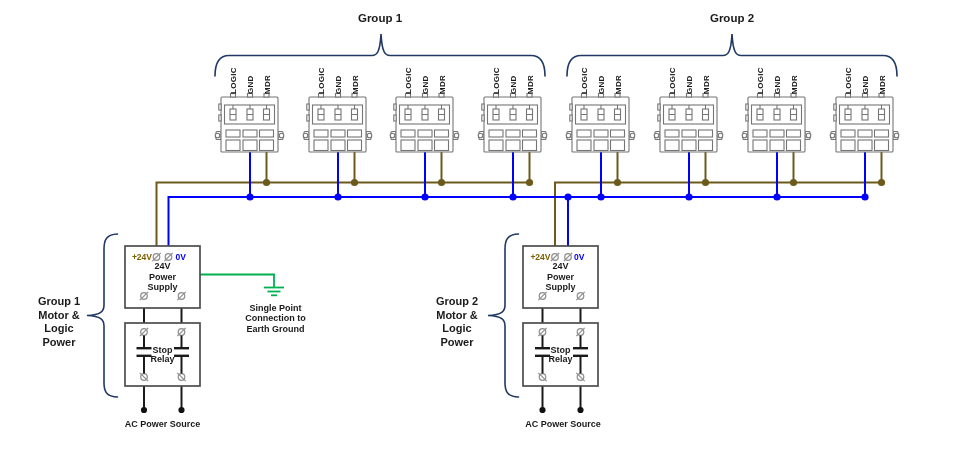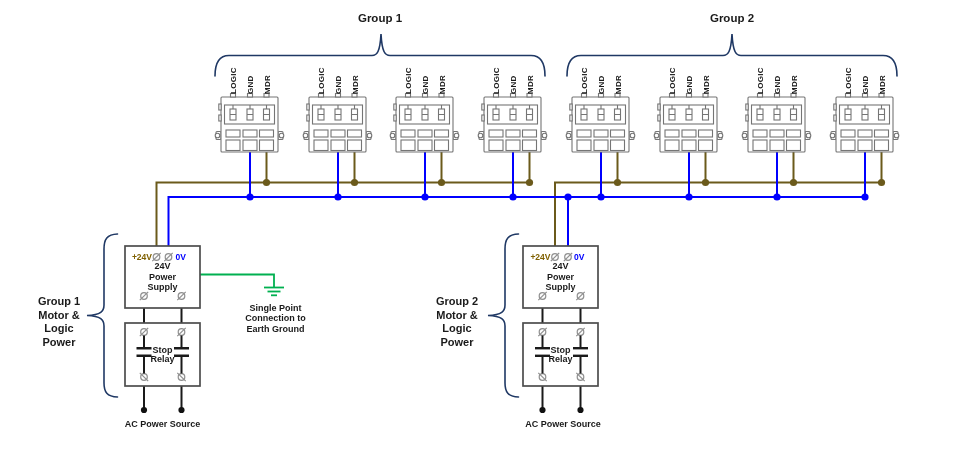--- a/index.html
+++ b/index.html
@@ -1,16 +1,16 @@
 <!DOCTYPE html>
 <html style="--blue: #0000ff; --brown: #6b5a1b; --brown_text: #7f6000; --green: #00b050; --navy: #1f3864; --box_gray: #4d4d4d; --block_gray: #757575; --screw_gray: #909090;"><head>
 <meta charset="utf-8">
 <style>
   html,body{margin:0;padding:0;background:#ffffff;}
-  .canvas{position:relative;width:960px;height:450px;background:#fff;overflow:hidden;border-radius:6px;}
+  .canvas{position:relative;width:960px;height:450px;background:#fff;overflow:hidden;}
   svg text{font-family:"Liberation Sans","DejaVu Sans",sans-serif;font-weight:bold;fill:#1a1a1a;}
   .t-group{font-size:11.5px;}
   .t-pin{font-size:8px;letter-spacing:.3px;}
   .t-ps{font-size:9px;text-anchor:middle;}
   .t-plus{font-size:8.5px;fill:var(--brown_text,#7f6000);text-anchor:end;}
   .t-zero{font-size:8.5px;fill:var(--blue,#0000ff);text-anchor:start;}
   .t-mid{text-anchor:middle;}
   .t-side{font-size:11px;text-anchor:middle;}
   .t-ground{font-size:9px;text-anchor:middle;}
   .w-blue{stroke:var(--blue,#0000ff);stroke-width:2;fill:none;}

